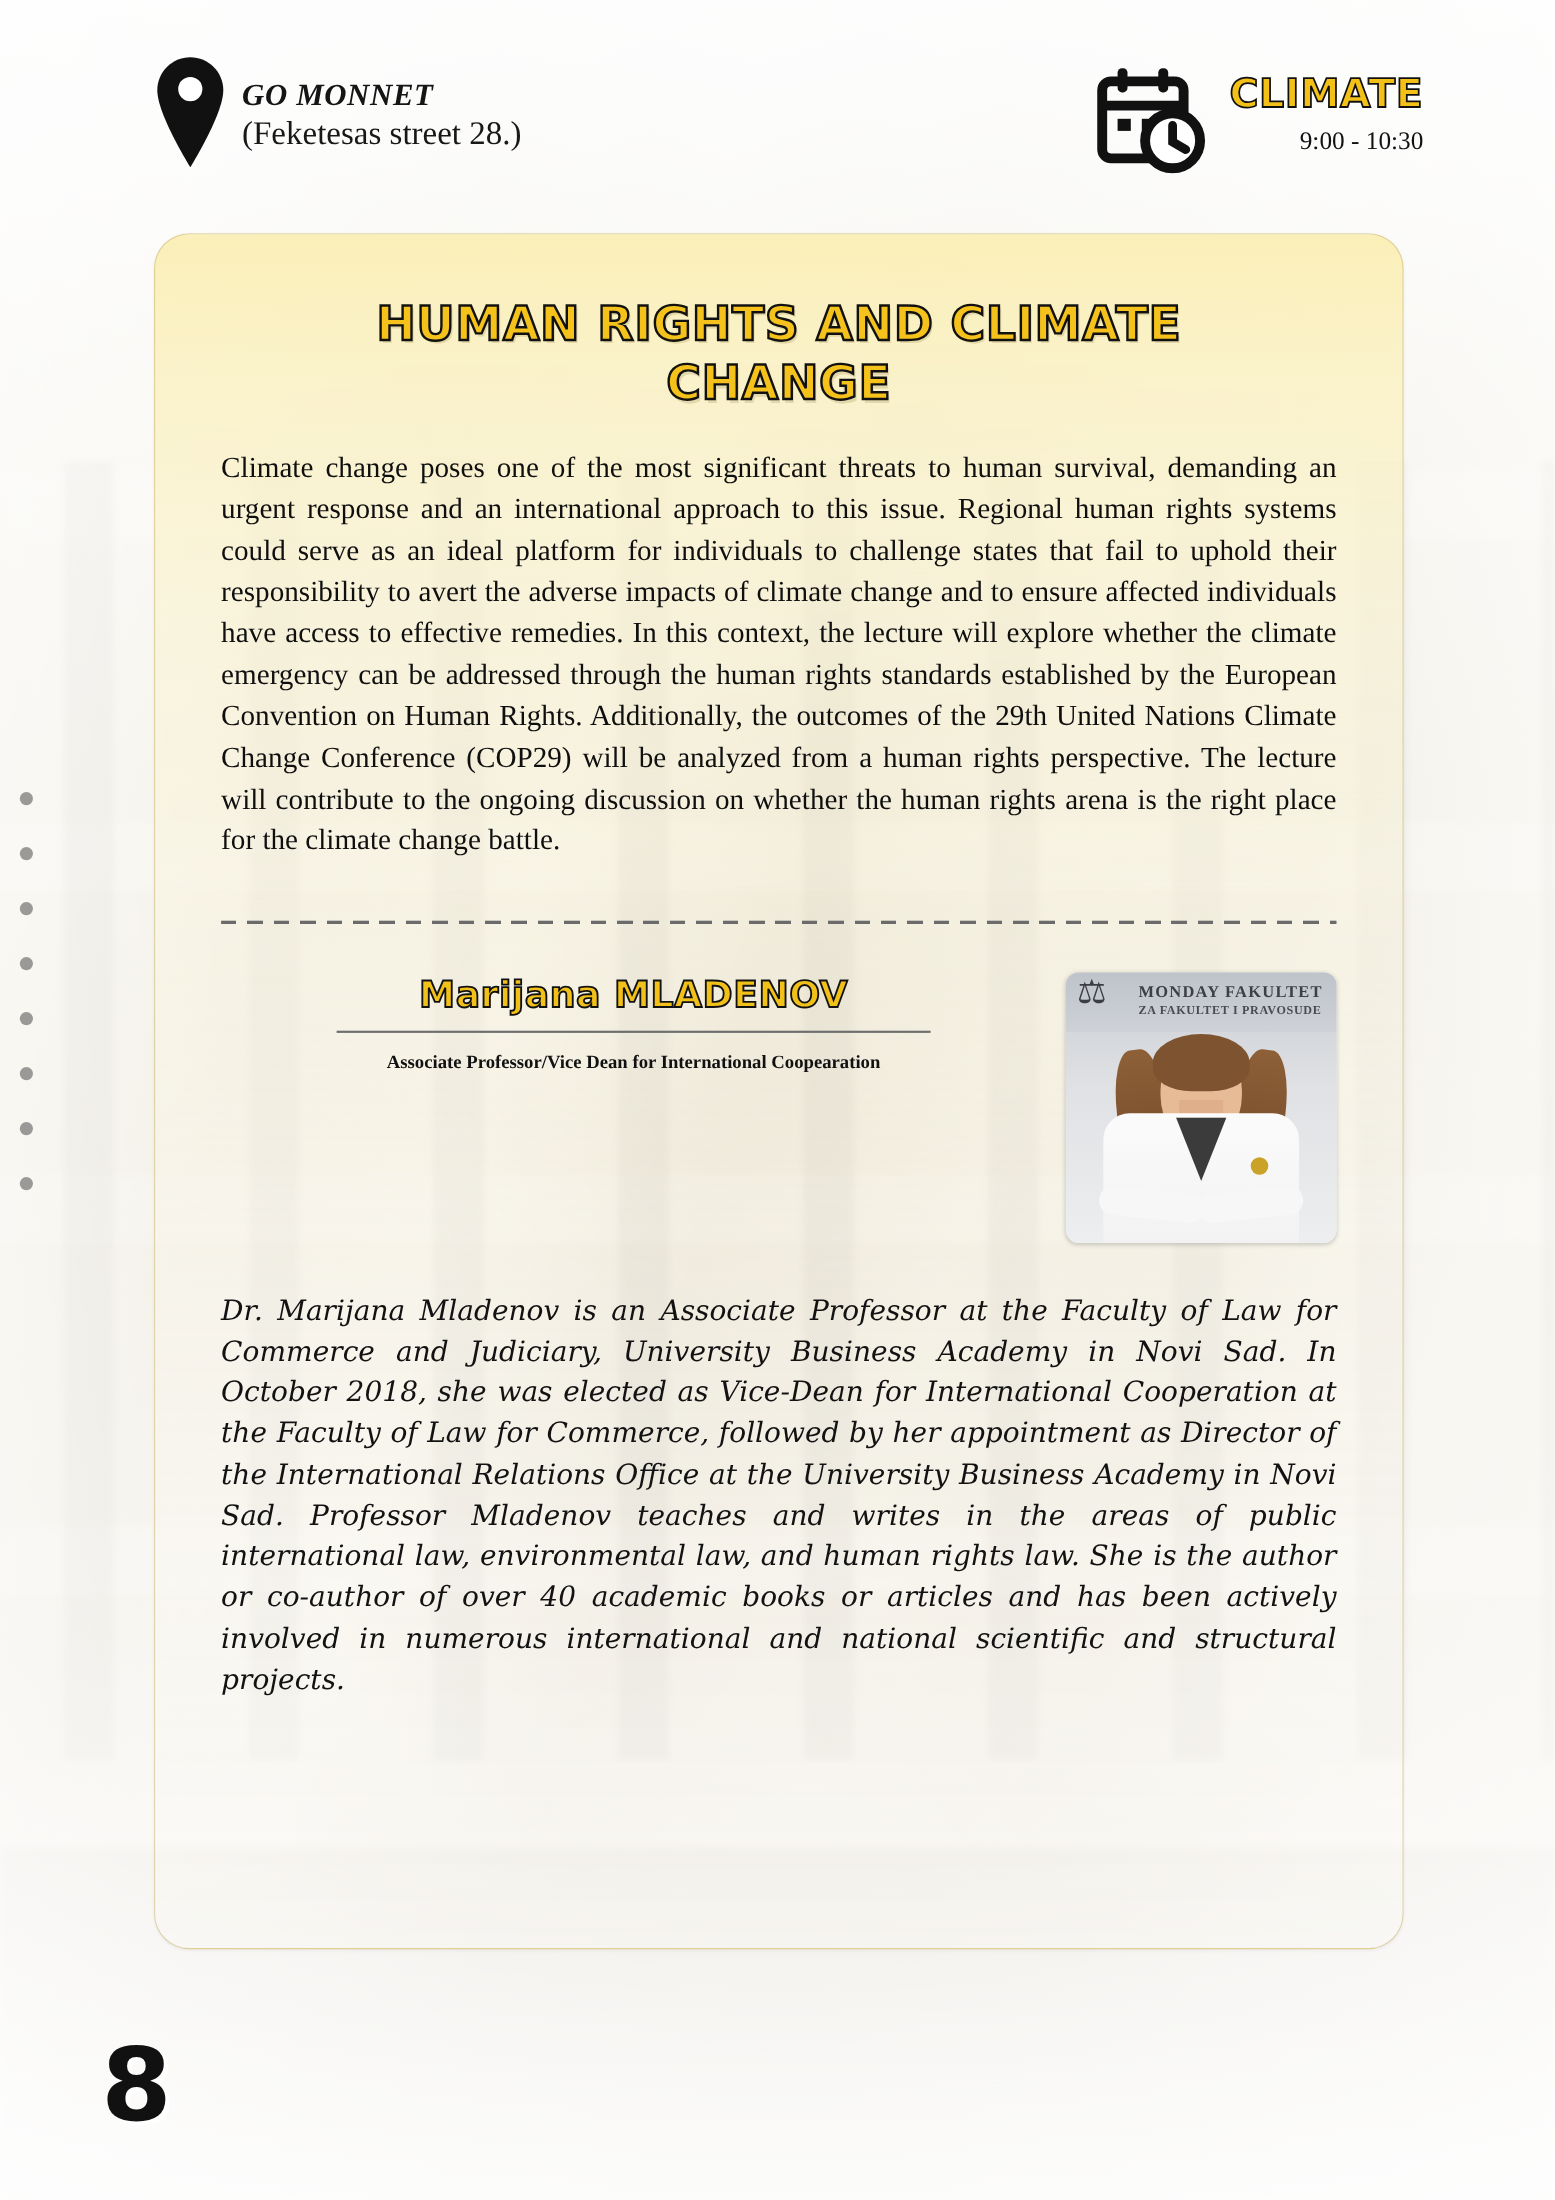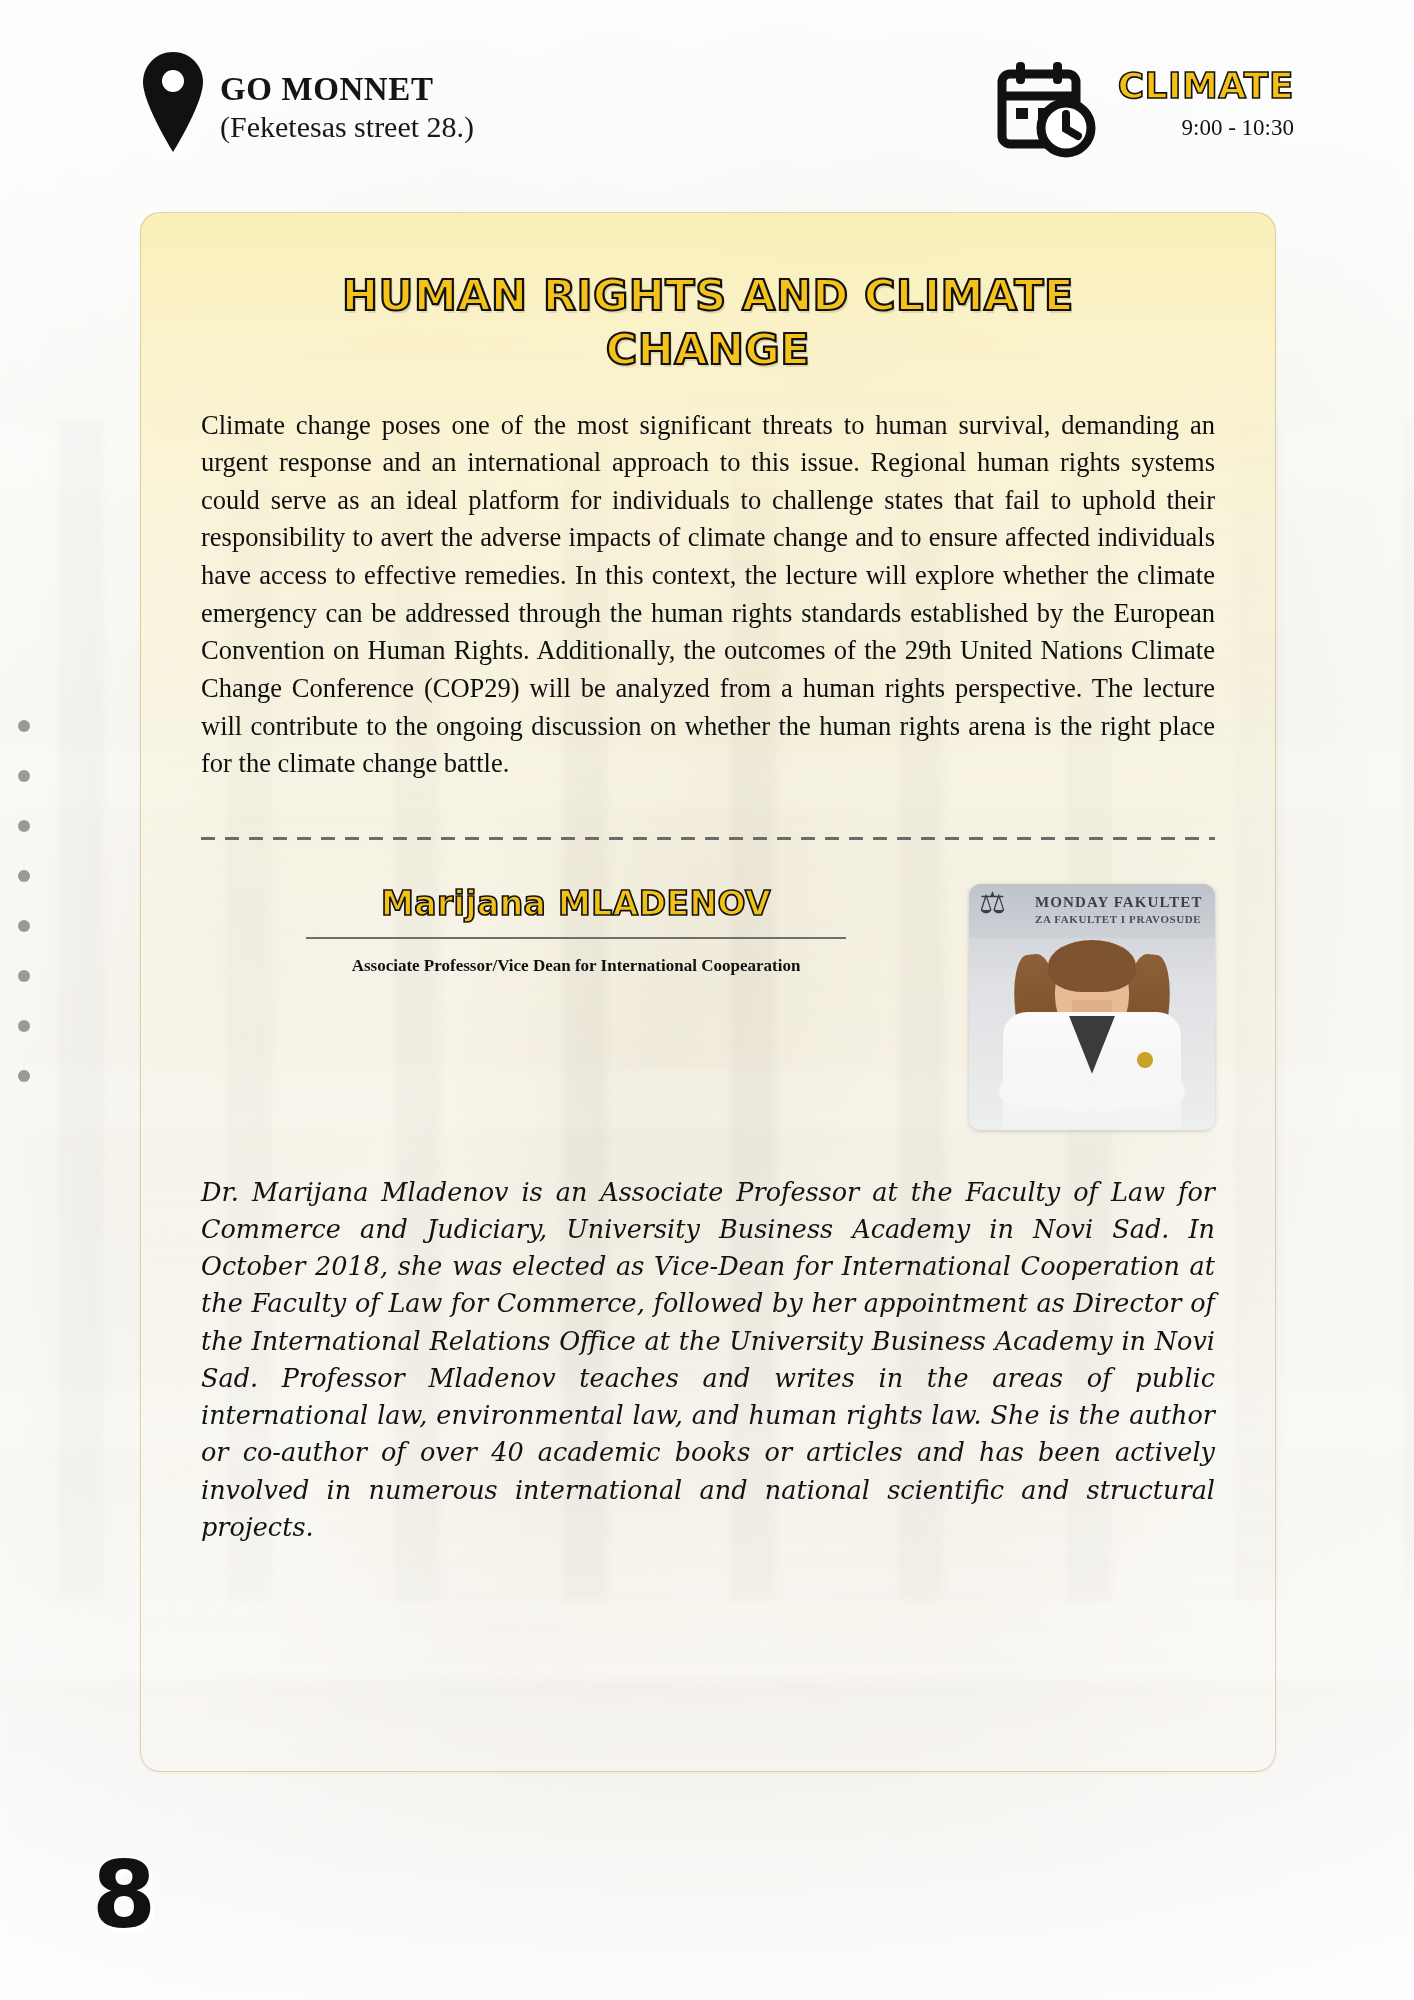--- a/index.html
+++ b/index.html
@@ -83,24 +83,25 @@
   }
   #loc-block {
     position: absolute; left: 0; top: 8px;
     display: flex; align-items: flex-start;
   }
   .pin-icon { width: 66px; height: 104px; flex: none; margin-top: -6px; }
   #loc-text { margin-left: 14px; padding-top: 16px; }
   #loc-title {
     font-family: "Liberation Serif", serif;
     font-weight: bold;
-    font-size: 33px;
+    font-size: 28px;
     letter-spacing: 0.6px;
     color: #151515;
     line-height: 1.06;
+    font-style: italic;
   }
   #loc-sub {
     font-family: "Liberation Serif", serif;
     font-size: 30px;
     color: #181818;
     line-height: 1.18;
     margin-top: 2px;
   }
 
   #time-block {
@@ -127,21 +128,21 @@
     line-height: 1.0;
   }
 
   
   #card {
     position: absolute;
     left: 140px;
     top: 212px;
     width: 1136px;
     height: 1560px;
-    border-radius: 20px;
+    border-radius: 32px;
     border: 1px solid rgba(196,176,104,0.5);
     background: linear-gradient(to bottom,
       rgba(250,238,178,0.92) 0px,
       rgba(250,240,190,0.80) 120px,
       rgba(250,242,206,0.62) 330px,
       rgba(250,245,222,0.42) 620px,
       rgba(252,248,234,0.30) 950px,
       rgba(253,250,240,0.24) 1250px,
       rgba(253,251,243,0.20) 1560px);
     box-shadow: 0 1px 3px rgba(0,0,0,0.05);

